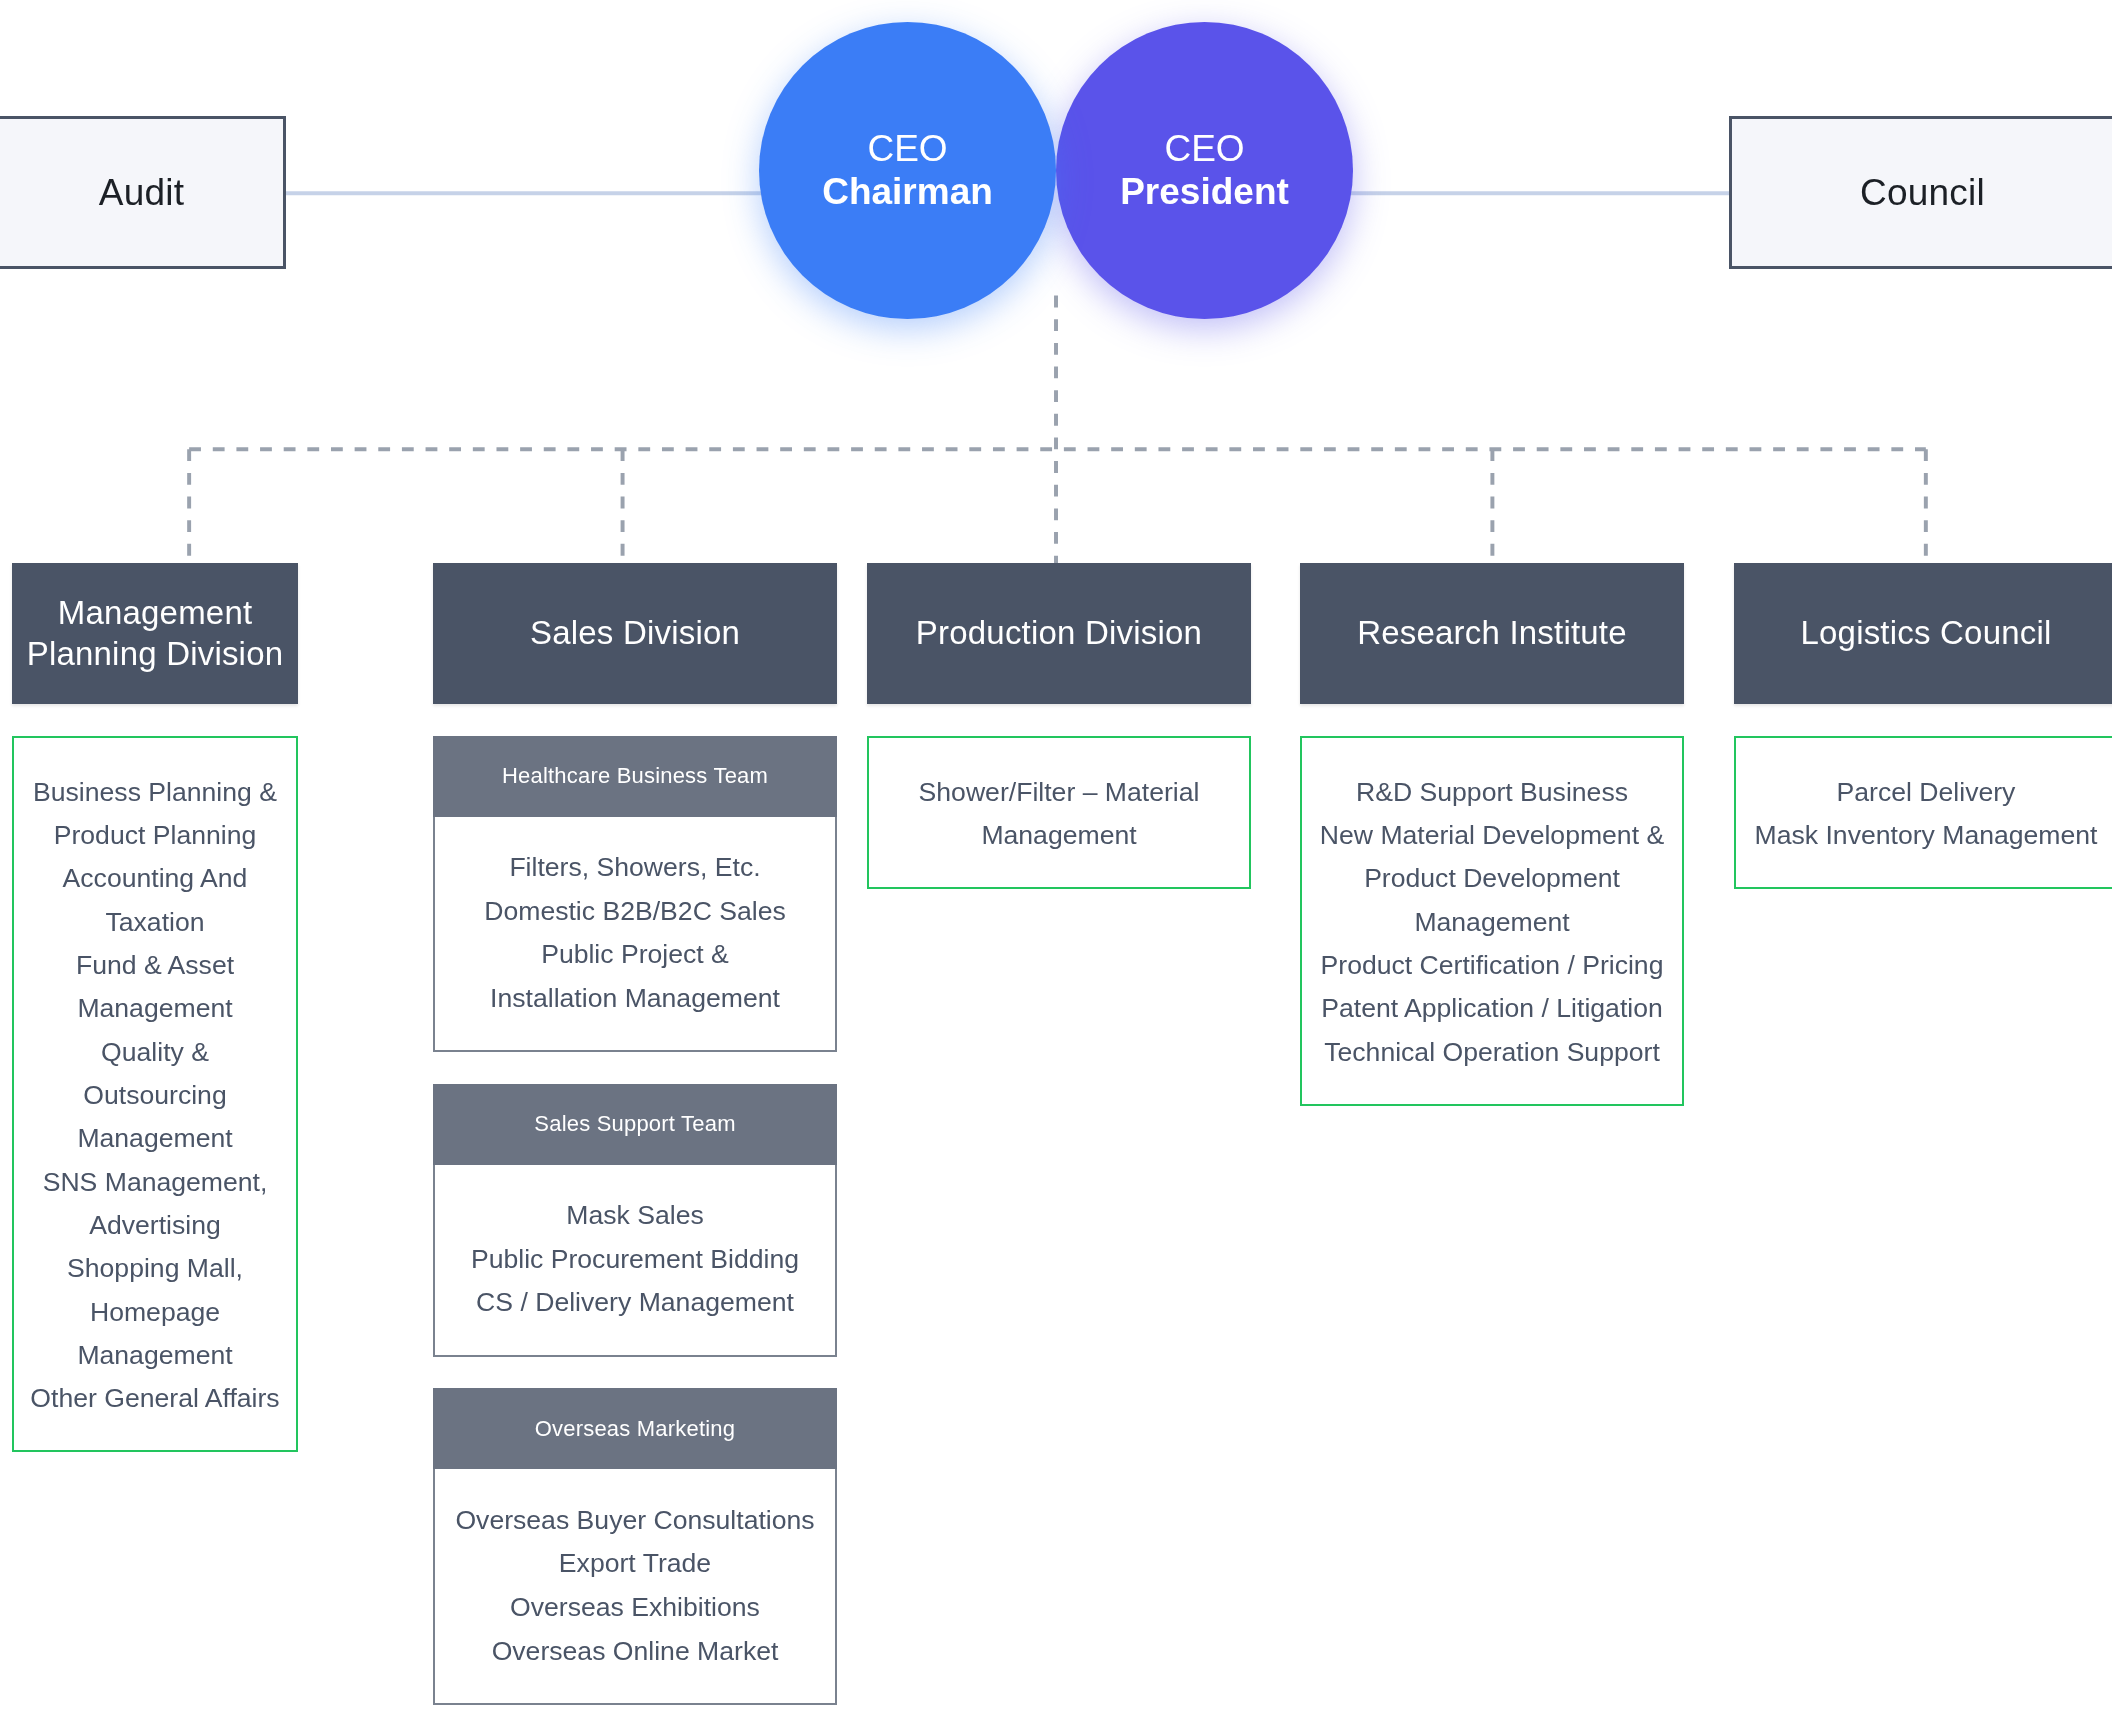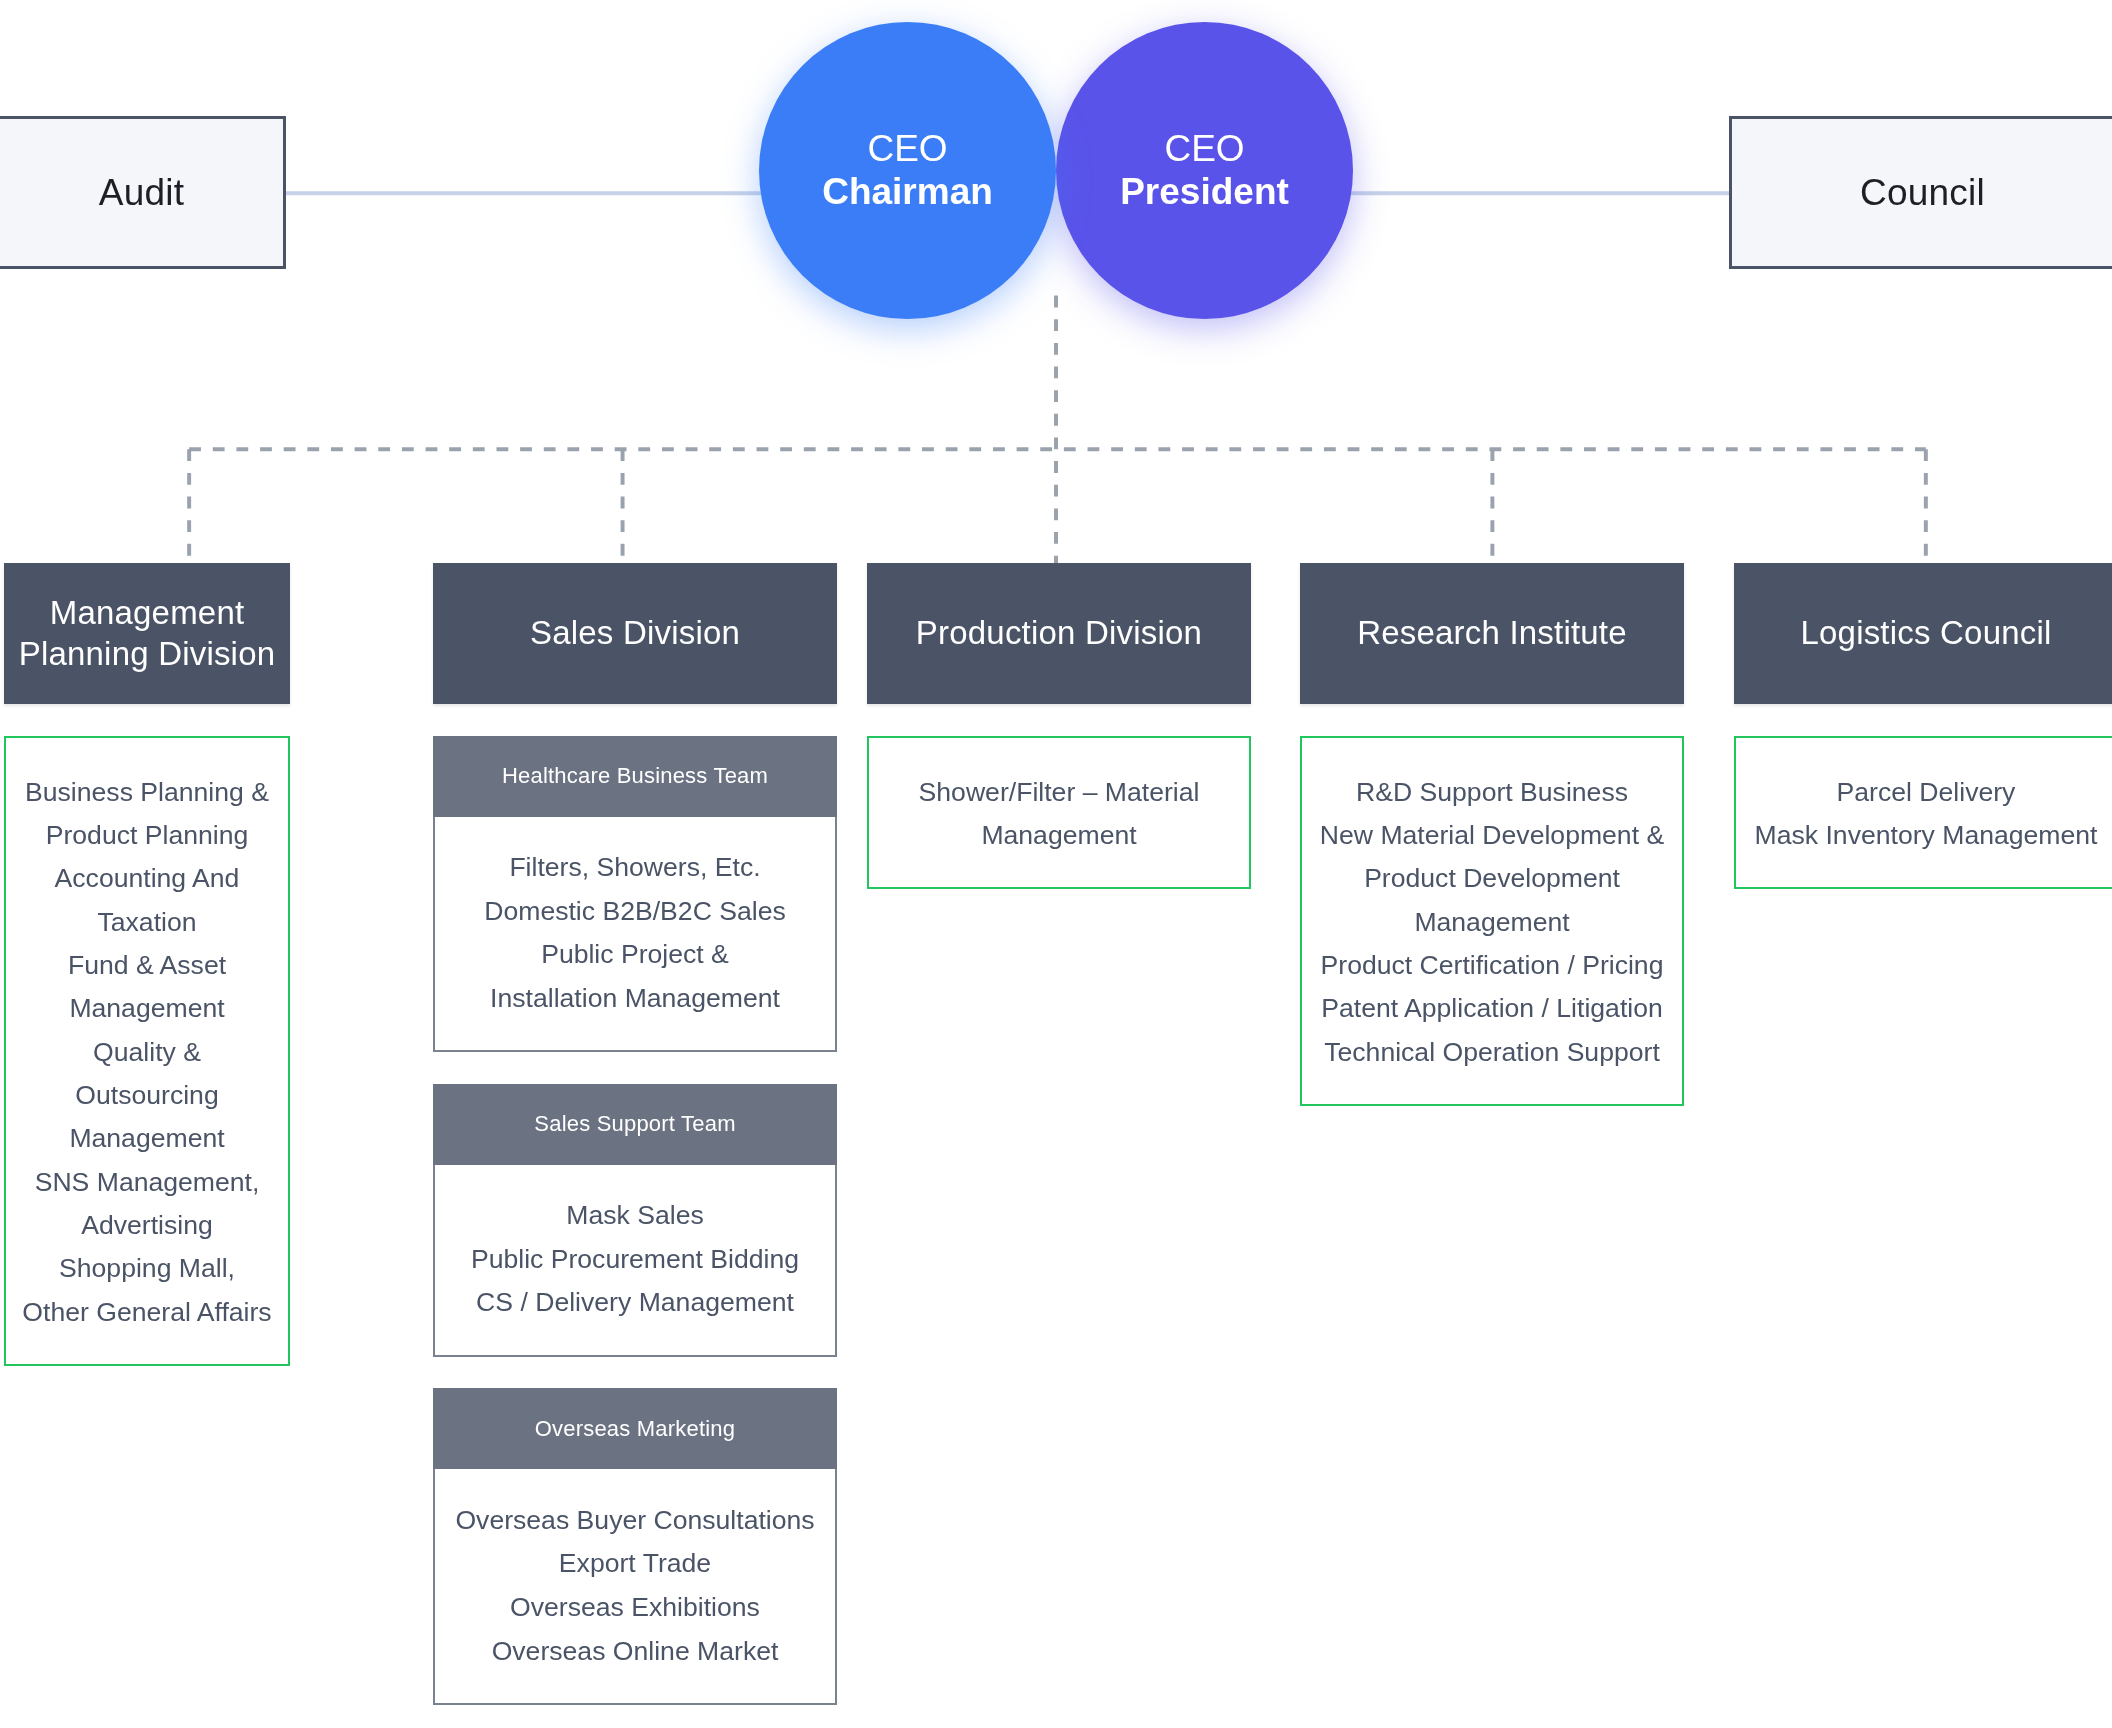--- a/index.html
+++ b/index.html
@@ -131,21 +131,21 @@
     background: #ffffff;
     padding: 29.6px 9.9px 29.6px;
     text-align: center;
     font-size: 26.6px;
     line-height: 1.64;
     color: #4a5466;
   }
   .subteam-body .line { display: block; }
 
   
-  #col-management  { left: 4px;    width: 338px; }
+  #col-management  { left: 12px;    width: 338px; }
   #col-sales       { left: 433px;  width: 404px; }
   #col-production  { left: 867px;  width: 384px; }
   #col-research    { left: 1300px; width: 384px; }
   #col-logistics   { left: 1734px; width: 384px; }
 
   #col-management .division-header { width: 286px; }
   #col-management .division-body   { width: 286px; }
   #col-sales .division-header      { width: 404px; }
   #col-sales .subteam-header,
   #col-sales .subteam-body         { width: 404px; }
@@ -204,20 +204,21 @@
     </div>
     <div class="division-body">
       <span class="line">Business Planning &amp;</span>
       <span class="line">Product Planning</span>
       <span class="line">Accounting And Taxation</span>
       <span class="line">Fund &amp; Asset Management</span>
       <span class="line">Quality &amp;</span>
       <span class="line">Outsourcing Management</span>
       <span class="line">SNS Management, Advertising</span>
       <span class="line">Shopping Mall,</span>
+      <span class="line">Homepage Management</span>
       <span class="line">Other General Affairs</span>
     </div>
   </div>
 
   <div class="division-col" id="col-sales">
     <div class="division-header">
       <span>Sales Division</span>
     </div>
 
     <div class="subteam">

